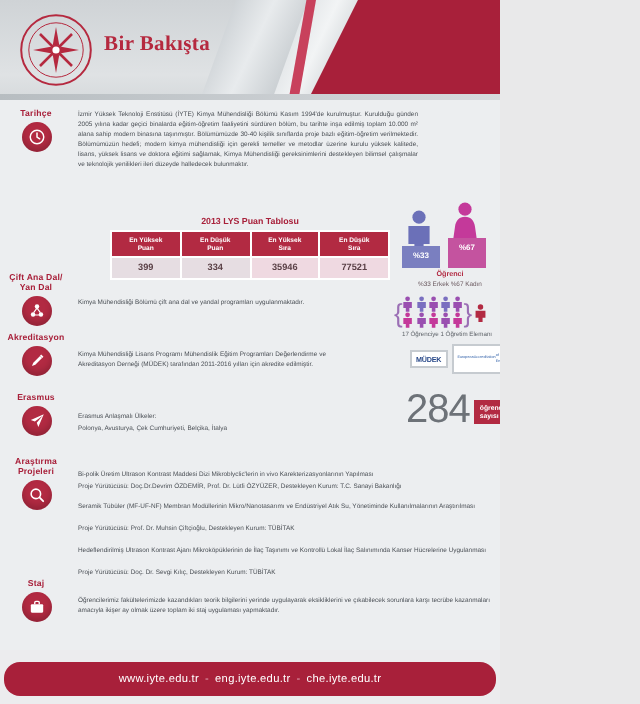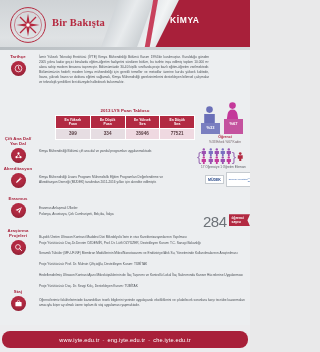--- a/index.html
+++ b/index.html
@@ -155,24 +155,23 @@
   .ac-eurace { text-align: left; }
   .ac-eurace .t1 { font-size: 1.9px; color: #2f5fa8; line-height: 1.2; }
   .ac-eurace .t2 { font-size: 4.6px; color: #14387a; font-weight: bold; letter-spacing: -.2px; }
 
   
   .big-num {
     position: absolute; left: 166px; top: 146px;
     display: flex; align-items: flex-end;
   }
   .big-num .n {
-    font-size: 15px; color: #6d7278; font-weight: normal;
+    font-size: 20px; color: #6d7278; font-weight: normal;
     font-family: "Liberation Sans", sans-serif; line-height: .95;
     letter-spacing: -.5px;
-    margin-top: 19px;
   }
   .ribbon {
     position: relative; margin-left: 2px; margin-bottom: 3px;
     background: #b22a42; color: #fff; font-size: 3.4px; font-weight: bold;
     padding: 2px 5px 2px 3px;
     clip-path: polygon(0 0,100% 0,88% 50%,100% 100%,0 100%);
   }
 
   
   .footer {
@@ -210,21 +209,20 @@
           <path d="M11 27 L18 20 L19 19 L18 20 Z" stroke="#b5293f" stroke-width="1.3"></path>
           <path d="M27 27 L20 20 L19 19 L20 20 Z" stroke="#b5293f" stroke-width="1.3"></path>
         </g>
         <circle cx="19" cy="19" r="2.2" fill="#fff" stroke="#b5293f" stroke-width=".8"></circle>
       </svg>
     </div>
 
     <div class="bir-bakista">Bir Bakışta</div>
 
     <div class="dept-title">
-      <div>KİMYA</div>
     </div>
   </div>
   <div class="hdr-strip"></div>
 
   <div class="card">
 
     <div class="rail">
 
       <div class="rail-item" style="top:4px">
         <div class="rail-label">Tarihçe</div>

